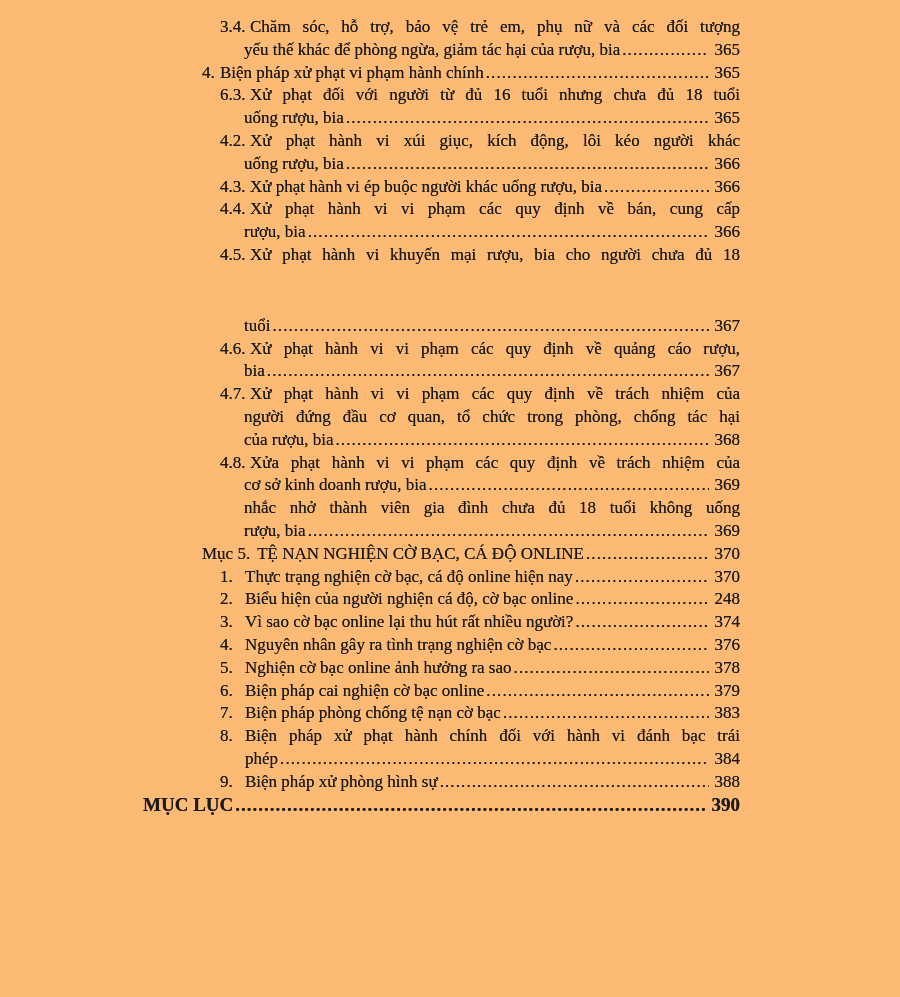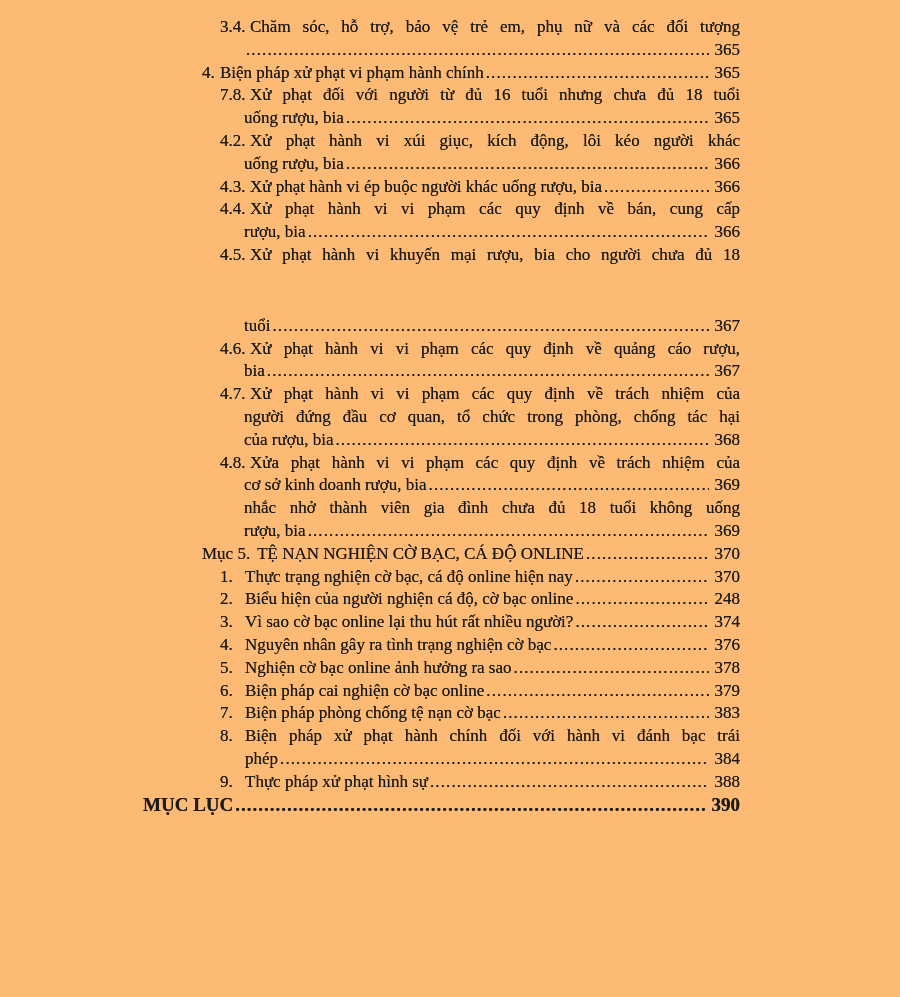--- a/index.html
+++ b/index.html
@@ -51,35 +51,36 @@
 <body>
 
 <div class="page">
   <div class="toc" id="toc">
       <div class="entry lv-sub">
         <div class="line">
           <span class="numcol" style="position: absolute; left: 0px;">3.4.</span>
           <div class="jtext" style="margin-left: 30px;">Chăm sóc, hỗ trợ, bảo vệ trẻ em, phụ nữ và các đối tượng</div>
         </div>
         <div class="line flexline" style="padding-left: 24px;">
+          <span>yếu thế khác để phòng ngừa, giảm tác hại của rượu, bia</span>
           <span class="leader"></span>
           <span class="pagenum">365</span>
         </div>
       </div>
       <div class="entry lv-main">
         <div class="line flexline">
           <span class="numcol">4.</span>
           <span>Biện pháp xử phạt vi phạm hành chính</span>
           <span class="leader"></span>
           <span class="pagenum">365</span>
         </div>
       </div>
       <div class="entry lv-sub">
         <div class="line">
-          <span class="numcol" style="position: absolute; left: 0px;">7.8.</span>
+          <span class="numcol" style="position: absolute; left: 0px;">6.3.</span>
           <div class="jtext" style="margin-left: 30px;">Xử phạt đối với người từ đủ 16 tuổi nhưng chưa đủ 18 tuổi</div>
         </div>
         <div class="line flexline" style="padding-left: 24px;">
           <span>uống rượu, bia</span>
           <span class="leader"></span>
           <span class="pagenum">365</span>
         </div>
       </div>
       <div class="entry lv-sub">
         <div class="line">
@@ -239,21 +240,21 @@
         </div>
         <div class="line flexline" style="padding-left: 25px;">
           <span>phép</span>
           <span class="leader"></span>
           <span class="pagenum">384</span>
         </div>
       </div>
       <div class="entry lv-list">
         <div class="line flexline">
           <span class="numcol">9.</span>
-          <span>Thực pháp xử phạt hình sự</span>
+          <span>Biện pháp xử phòng hình sự</span>
           <span class="leader"></span>
           <span class="pagenum">388</span>
         </div>
       </div>
       <div class="entry lv-root">
         <div class="line flexline">
           <span>MỤC LỤC</span>
           <span class="leader"></span>
           <span class="pagenum">390</span>
         </div>

